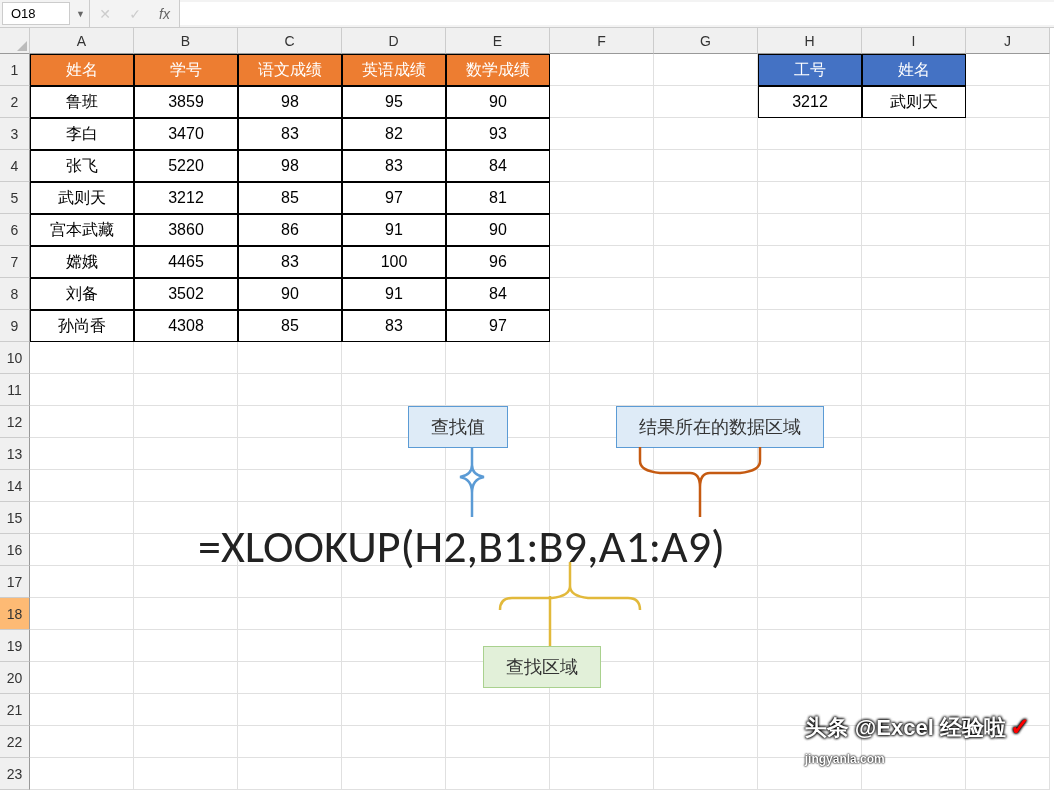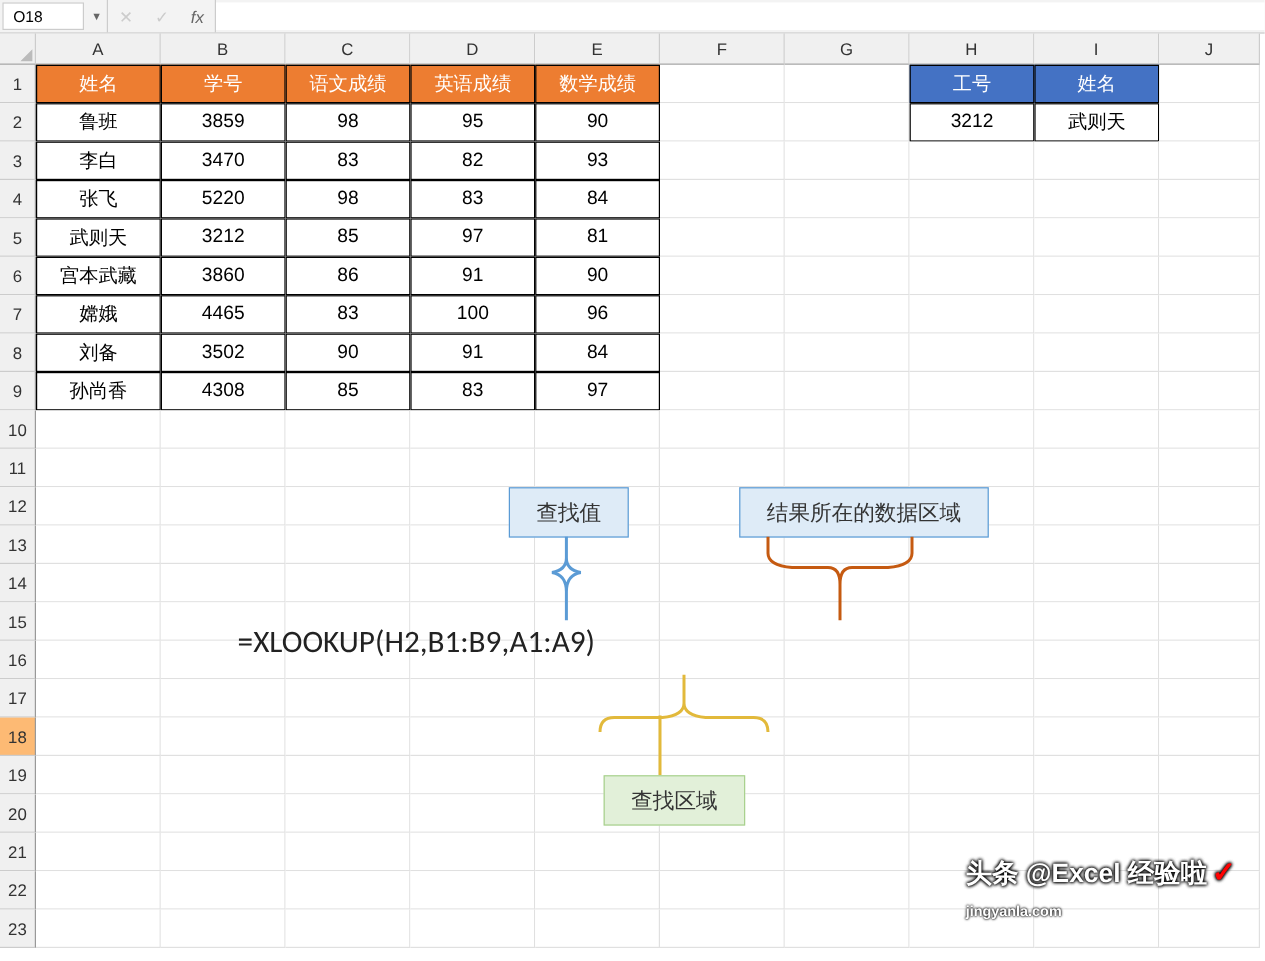--- a/index.html
+++ b/index.html
@@ -164,25 +164,25 @@
     }
     .anno-box {
       position: absolute;
       border: 1px solid;
       padding: 8px 22px;
       font-size: 18px;
       text-align: center;
       background: rgba(255,255,255,0.9);
     }
     .box-blue { border-color: #5b9bd5; background: #deebf7; color: #333; }
-    .box-green { border-color: #a9d18e; background: #e2f0d9; color: #333; margin-left: 20px; }
+    .box-green { border-color: #a9d18e; background: #e2f0d9; color: #333; }
     
     .formula-text {
       position: absolute;
-      font-size: 26px;
+      font-size: 46px;
       color: #222;
       font-family: Calibri, Arial, sans-serif;
       white-space: nowrap;
     }
     
     .watermark {
       position: absolute;
       right: 24px;
       bottom: 32px;
       color: #fff;
@@ -525,21 +525,21 @@
         <div class="cell h-row wF "></div>
         <div class="cell h-row wG "></div>
         <div class="cell h-row wH "></div>
         <div class="cell h-row wI "></div>
         <div class="cell h-row wJ "></div>
       </div>
     </div>
 </div>
 
 <div class="overlay">
-  <div class="anno-box box-blue" style="left:424px; top:406px;">查找值</div>
+  <div class="anno-box box-blue" style="left:408px; top:406px;">查找值</div>
   <div class="anno-box box-blue" style="left:616px; top:406px;">结果所在的数据区域</div>
   <div class="anno-box box-green" style="left:483px; top:646px;">查找区域</div>
   <div class="formula-text" style="left:198px; top:518px;">=XLOOKUP(H2,B1:B9,A1:A9)</div>
 
   <svg style="position:absolute; left:448px; top:447px;" width="48" height="70">
     <path d="M 24 0 L 24 18 Q 24 28 12 30 Q 24 32 24 46 M 24 0 L 24 18 Q 24 28 36 30 Q 24 32 24 46 M 24 46 L 24 70" stroke="#5b9bd5" stroke-width="2.5" fill="none"></path>
   </svg>
   <svg style="position:absolute; left:630px; top:447px;" width="140" height="70">
     <path d="M 10 0 L 10 14 Q 10 24 30 26 L 60 26 Q 70 26 70 40 Q 70 26 80 26 L 110 26 Q 130 24 130 14 L 130 0 M 70 40 L 70 70" stroke="#c55a11" stroke-width="2.5" fill="none"></path>
   </svg>

